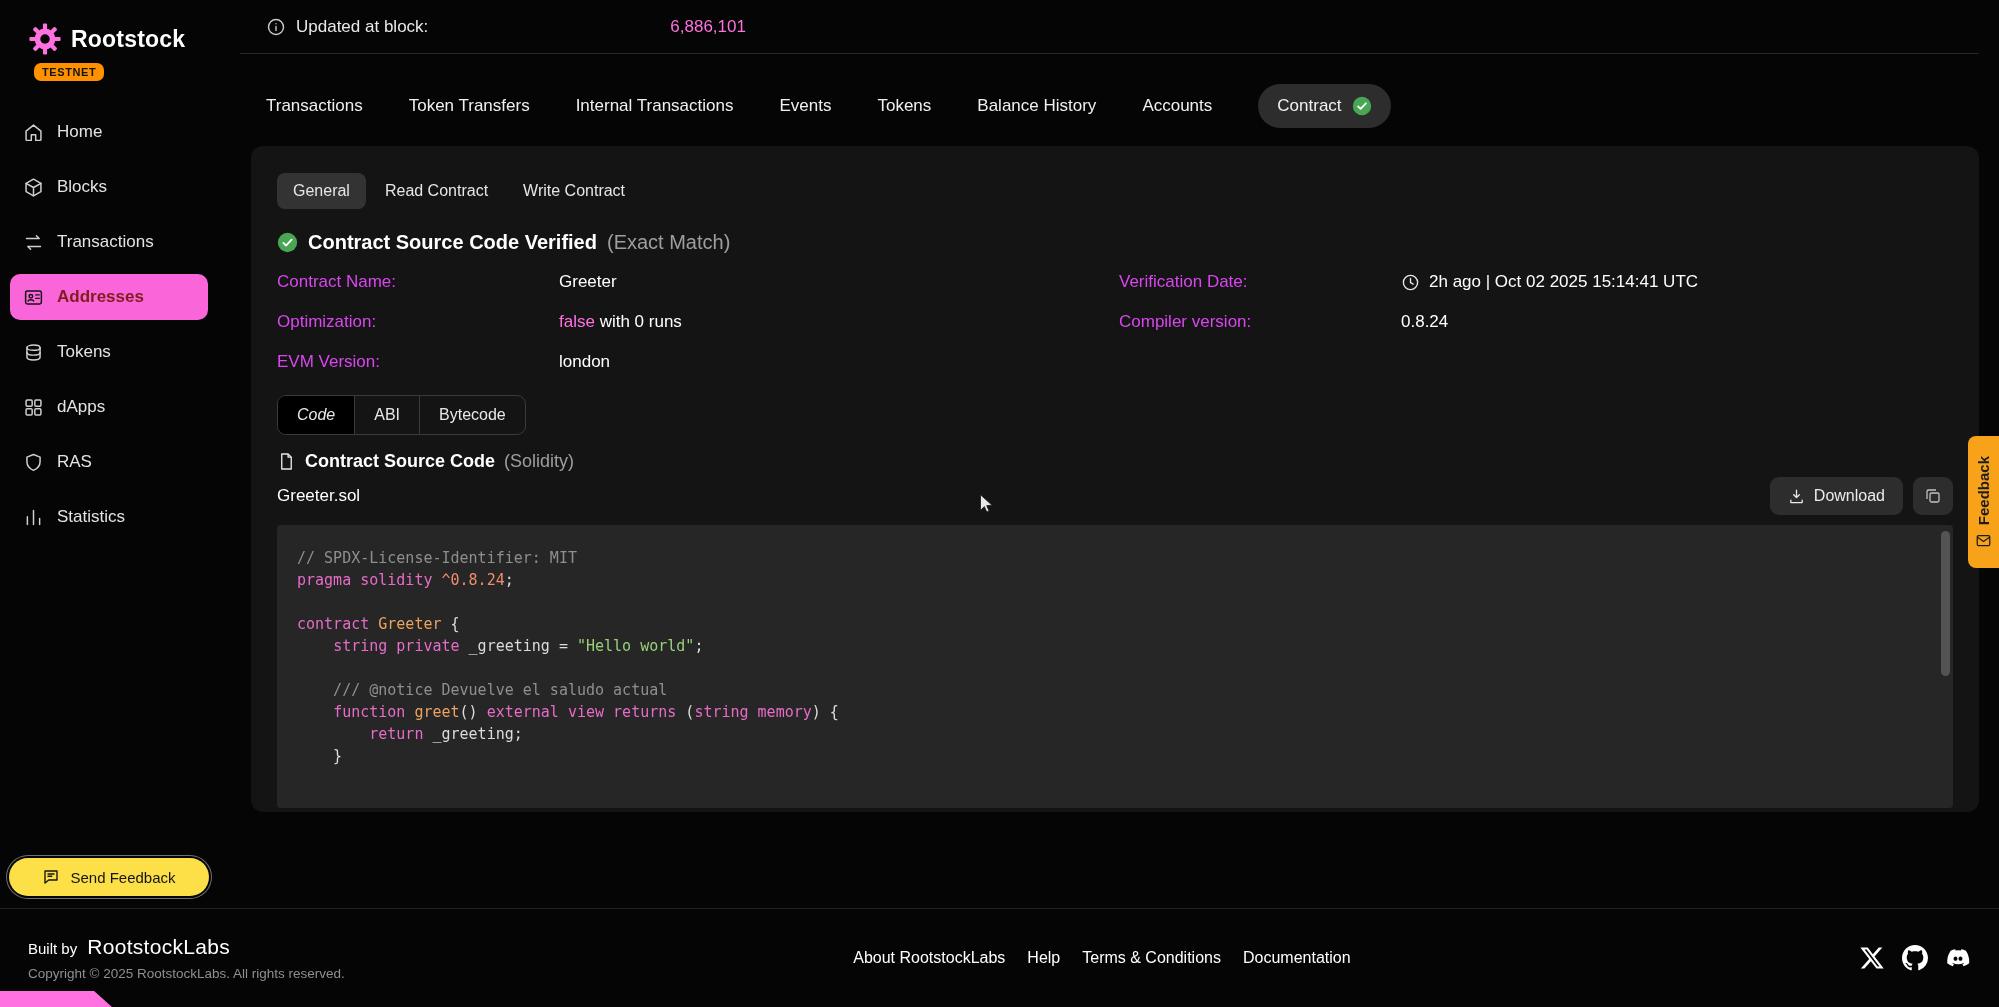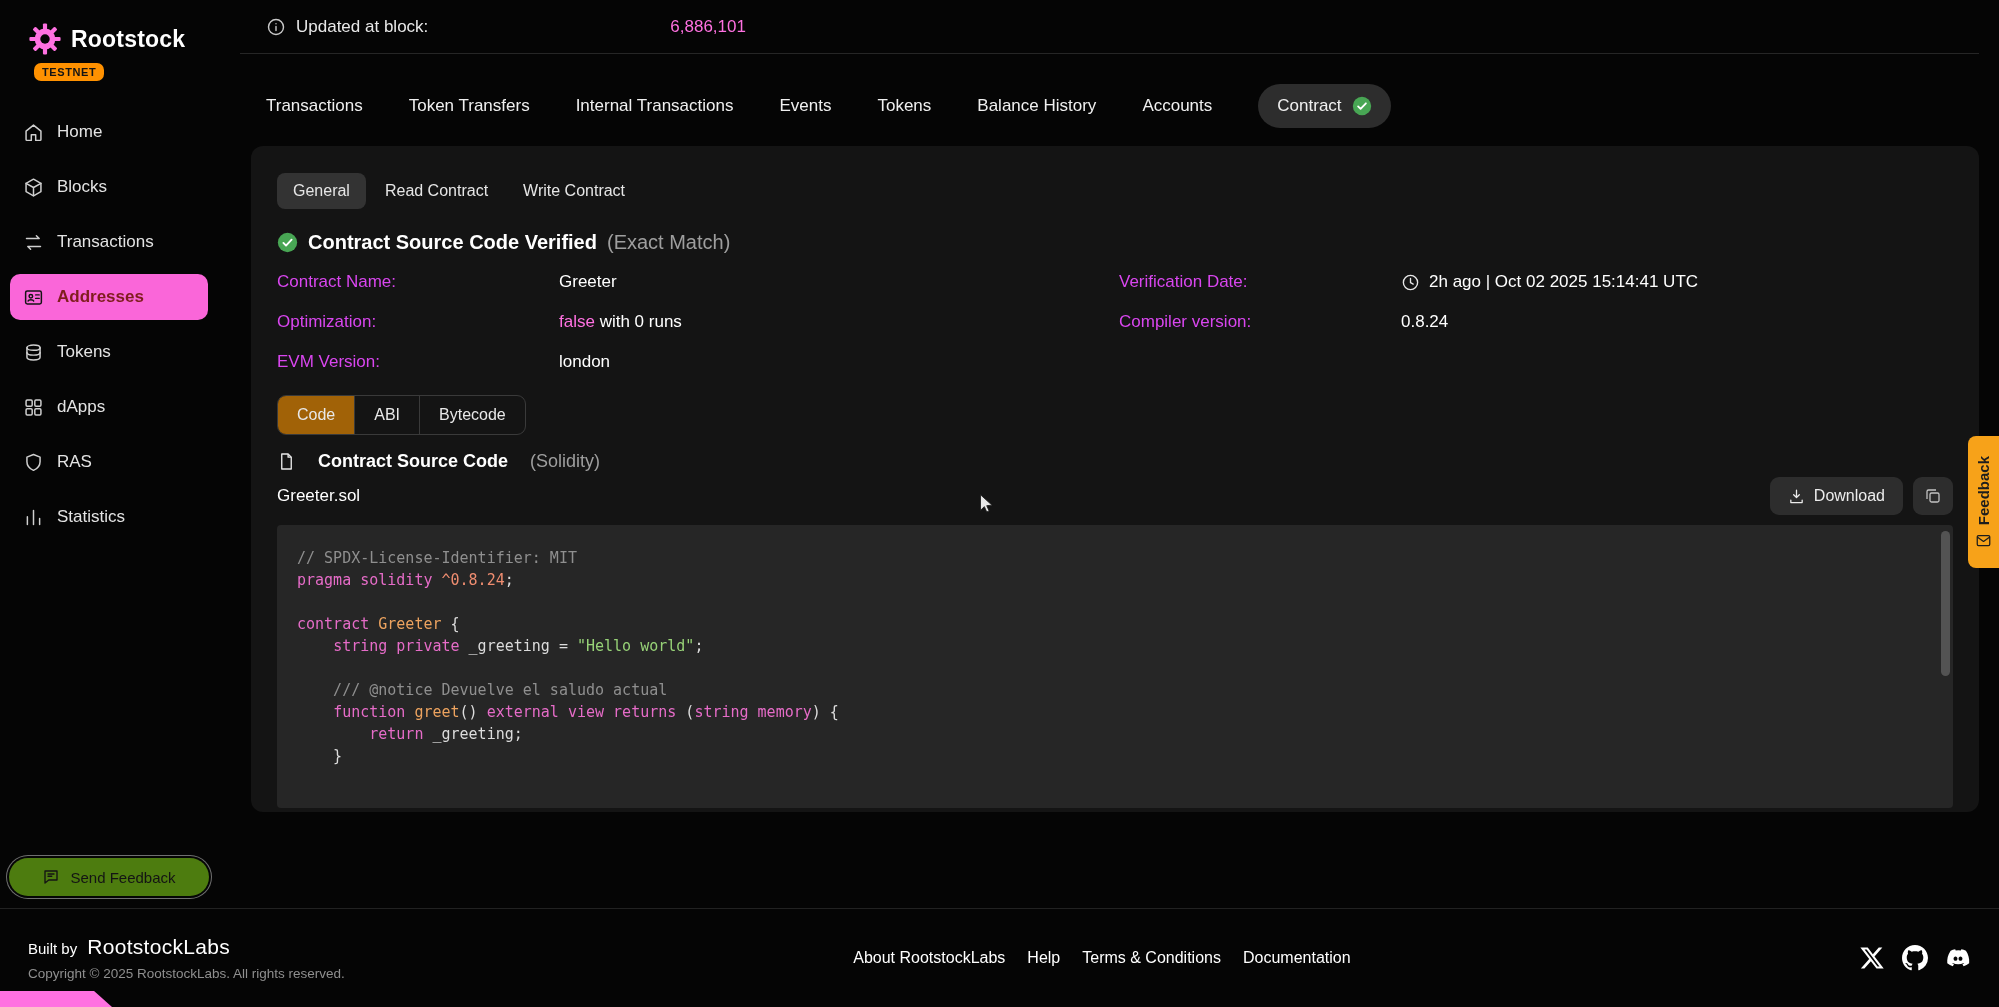--- a/index.html
+++ b/index.html
@@ -17,21 +17,21 @@
   .logo-text{font-size:23px;font-weight:bold;letter-spacing:.2px;color:#fff;}
   .testnet-badge{display:inline-block;width:fit-content;margin:7px 0 0 34px;background:#ff9100;color:#141414;
     font-size:11px;font-weight:bold;letter-spacing:.6px;padding:3px 8px;border-radius:7px;}
   .menu{margin-top:28px;display:flex;flex-direction:column;gap:9px;}
   .side-item{display:flex;align-items:center;gap:13px;height:46px;margin:0 10px;padding:0 13px;border-radius:10px;
     color:#e3e3e3;font-size:17px;cursor:pointer;white-space:nowrap;}
   .side-item .icon{width:21px;height:21px;color:#cfcfcf;}
   .side-item.active{background:#fa66d9;color:#7f1d1d;font-weight:bold;}
   .side-item.active .icon{color:#141414;}
   .send-feedback{margin:auto 9px 12px;height:38px;display:flex;align-items:center;justify-content:center;gap:10px;
-    background:#4d7c0f;color:#141414;border:none;border-radius:19px;font-size:15px;font-family:inherit;cursor:pointer;
+    background:#fde047;color:#141414;border:none;border-radius:19px;font-size:15px;font-family:inherit;cursor:pointer;
     box-shadow:0 0 0 2px #050505,0 0 0 3px #6f6f6f;}
   .send-feedback .icon{width:18px;height:18px;color:#141414;}
 
   
   .main{flex:1;padding:0 20px 0 22px;display:flex;flex-direction:column;min-width:0;}
   .topbar{height:54px;display:flex;align-items:center;padding:0 26px;border-bottom:1px solid #262626;
     font-size:17px;color:#e8e8e8;}
   .topbar .icon{width:20px;height:20px;margin-right:10px;color:#c9c9c9;}
   .block-value{color:#ff71e1;margin-left:242px;cursor:pointer;}
 
@@ -55,23 +55,23 @@
     font-size:17px;align-items:center;}
   .field-label{color:#d946ef;}
   .field-value{color:#fff;}
   .pink{color:#ff71e1;}
   .value-with-icon{display:flex;align-items:center;gap:9px;}
   .value-with-icon .icon{width:19px;height:19px;color:#e8e8e8;}
 
   .code-tabs{display:inline-flex;width:fit-content;margin-top:23px;border:1px solid #3a3a3a;border-radius:9px;overflow:hidden;}
   .code-tab{font-size:16px;color:#e8e8e8;padding:10px 19px;cursor:pointer;border-left:1px solid #3a3a3a;}
   .code-tab:first-child{border-left:none;}
-  .code-tab.active{background:#a16207;}
-
-  .source-title{display:flex;align-items:center;gap:22px;margin-top:14px;font-size:18px;height:24px;}
+  .code-tab.active{background:#000000;font-style:italic;}
+
+  .source-title{display:flex;align-items:center;gap:9px;margin-top:14px;font-size:18px;height:24px;}
   .source-title .icon{width:19px;height:19px;color:#e8e8e8;}
   .source-title .name{font-weight:bold;}
   .source-title .lang{color:#9e9e9e;}
 
   .file-row{display:flex;align-items:center;margin-top:4px;height:38px;}
   .file-name{font-size:17px;color:#fff;}
   .file-actions{margin-left:auto;display:flex;gap:10px;}
   .download-btn{display:flex;align-items:center;gap:9px;background:#2d2d2d;border:none;color:#ececec;font-size:16px;
     padding:0 18px;height:38px;border-radius:9px;cursor:pointer;font-family:inherit;}
   .download-btn .icon{width:17px;height:17px;}

